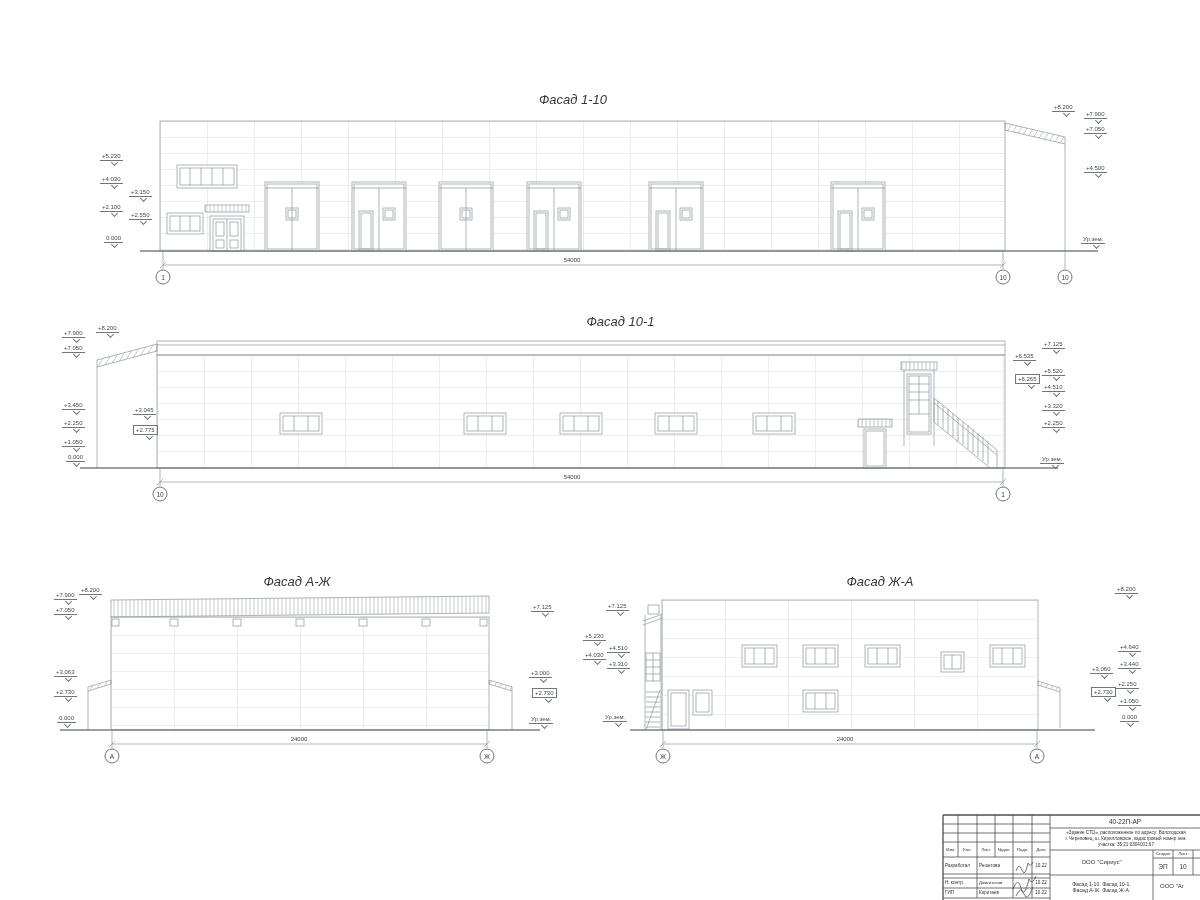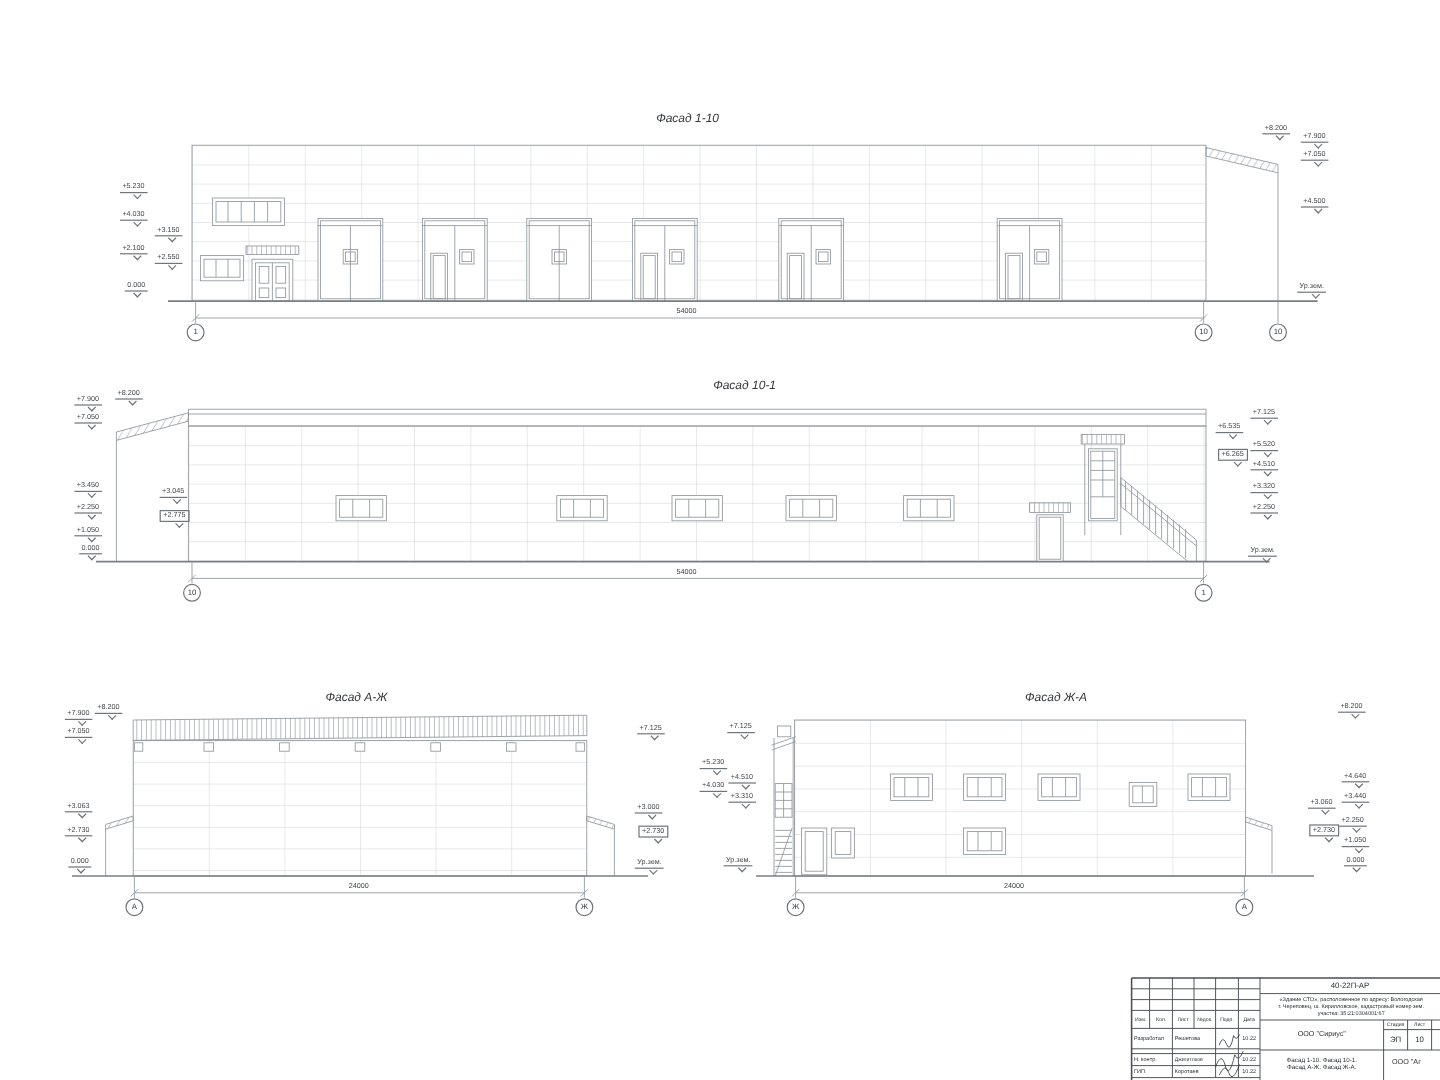--- a/index.html
+++ b/index.html
@@ -1,20 +1,20 @@
 <!DOCTYPE html>
 <html><head>
 <meta charset="utf-8">
 <style>
   html,body{margin:0;padding:0;}
   body{width:1200px;height:900px;background:#ffffff;font-family:"Liberation Sans",sans-serif;color:#3c3f42;position:relative;}
   #sheet{position:absolute;left:0;top:0;width:1200px;height:900px;overflow:hidden;background:#fff;}
   #linework{position:absolute;left:0;top:0;}
   #labels div, .tb{position:absolute;}
-  .ftitle{font-style:italic;font-size:10px;line-height:9px;transform:translateX(-50%);white-space:nowrap;color:#34373a;}
+  .ftitle{font-style:italic;font-size:13px;line-height:9px;transform:translateX(-50%);white-space:nowrap;color:#34373a;}
   .mark{display:flex;flex-direction:column;font-size:6px;line-height:6px;white-space:nowrap;color:#45494d;}
   .mark .lbl{display:inline-block;border-bottom:1px solid #70757a;padding:0 2px 1px 2px;}
   .mark.b .lbl{border:1px solid #70757a;padding:1px 2px;}
   .mark .tick{display:block;width:4px;height:4px;border-right:1px solid #70757a;border-bottom:1px solid #70757a;transform:rotate(45deg);margin:-1px 6px 0 auto;align-self:flex-end;}
   .axis{width:15px;height:15px;border:1px solid #70757a;border-radius:50%;font-size:6.5px;display:flex;align-items:center;justify-content:center;transform:translate(-50%,-50%);background:#fff;box-sizing:border-box;}
   .dim{font-size:6px;line-height:6px;transform:translateX(-50%);}
   
   .tb{font-size:5px;line-height:1.2;color:#2e3134;display:flex;align-items:center;justify-content:center;text-align:center;overflow:hidden;}
   .tb.left{justify-content:flex-start;text-align:left;}
   .tb.code{font-size:6.5px;}

